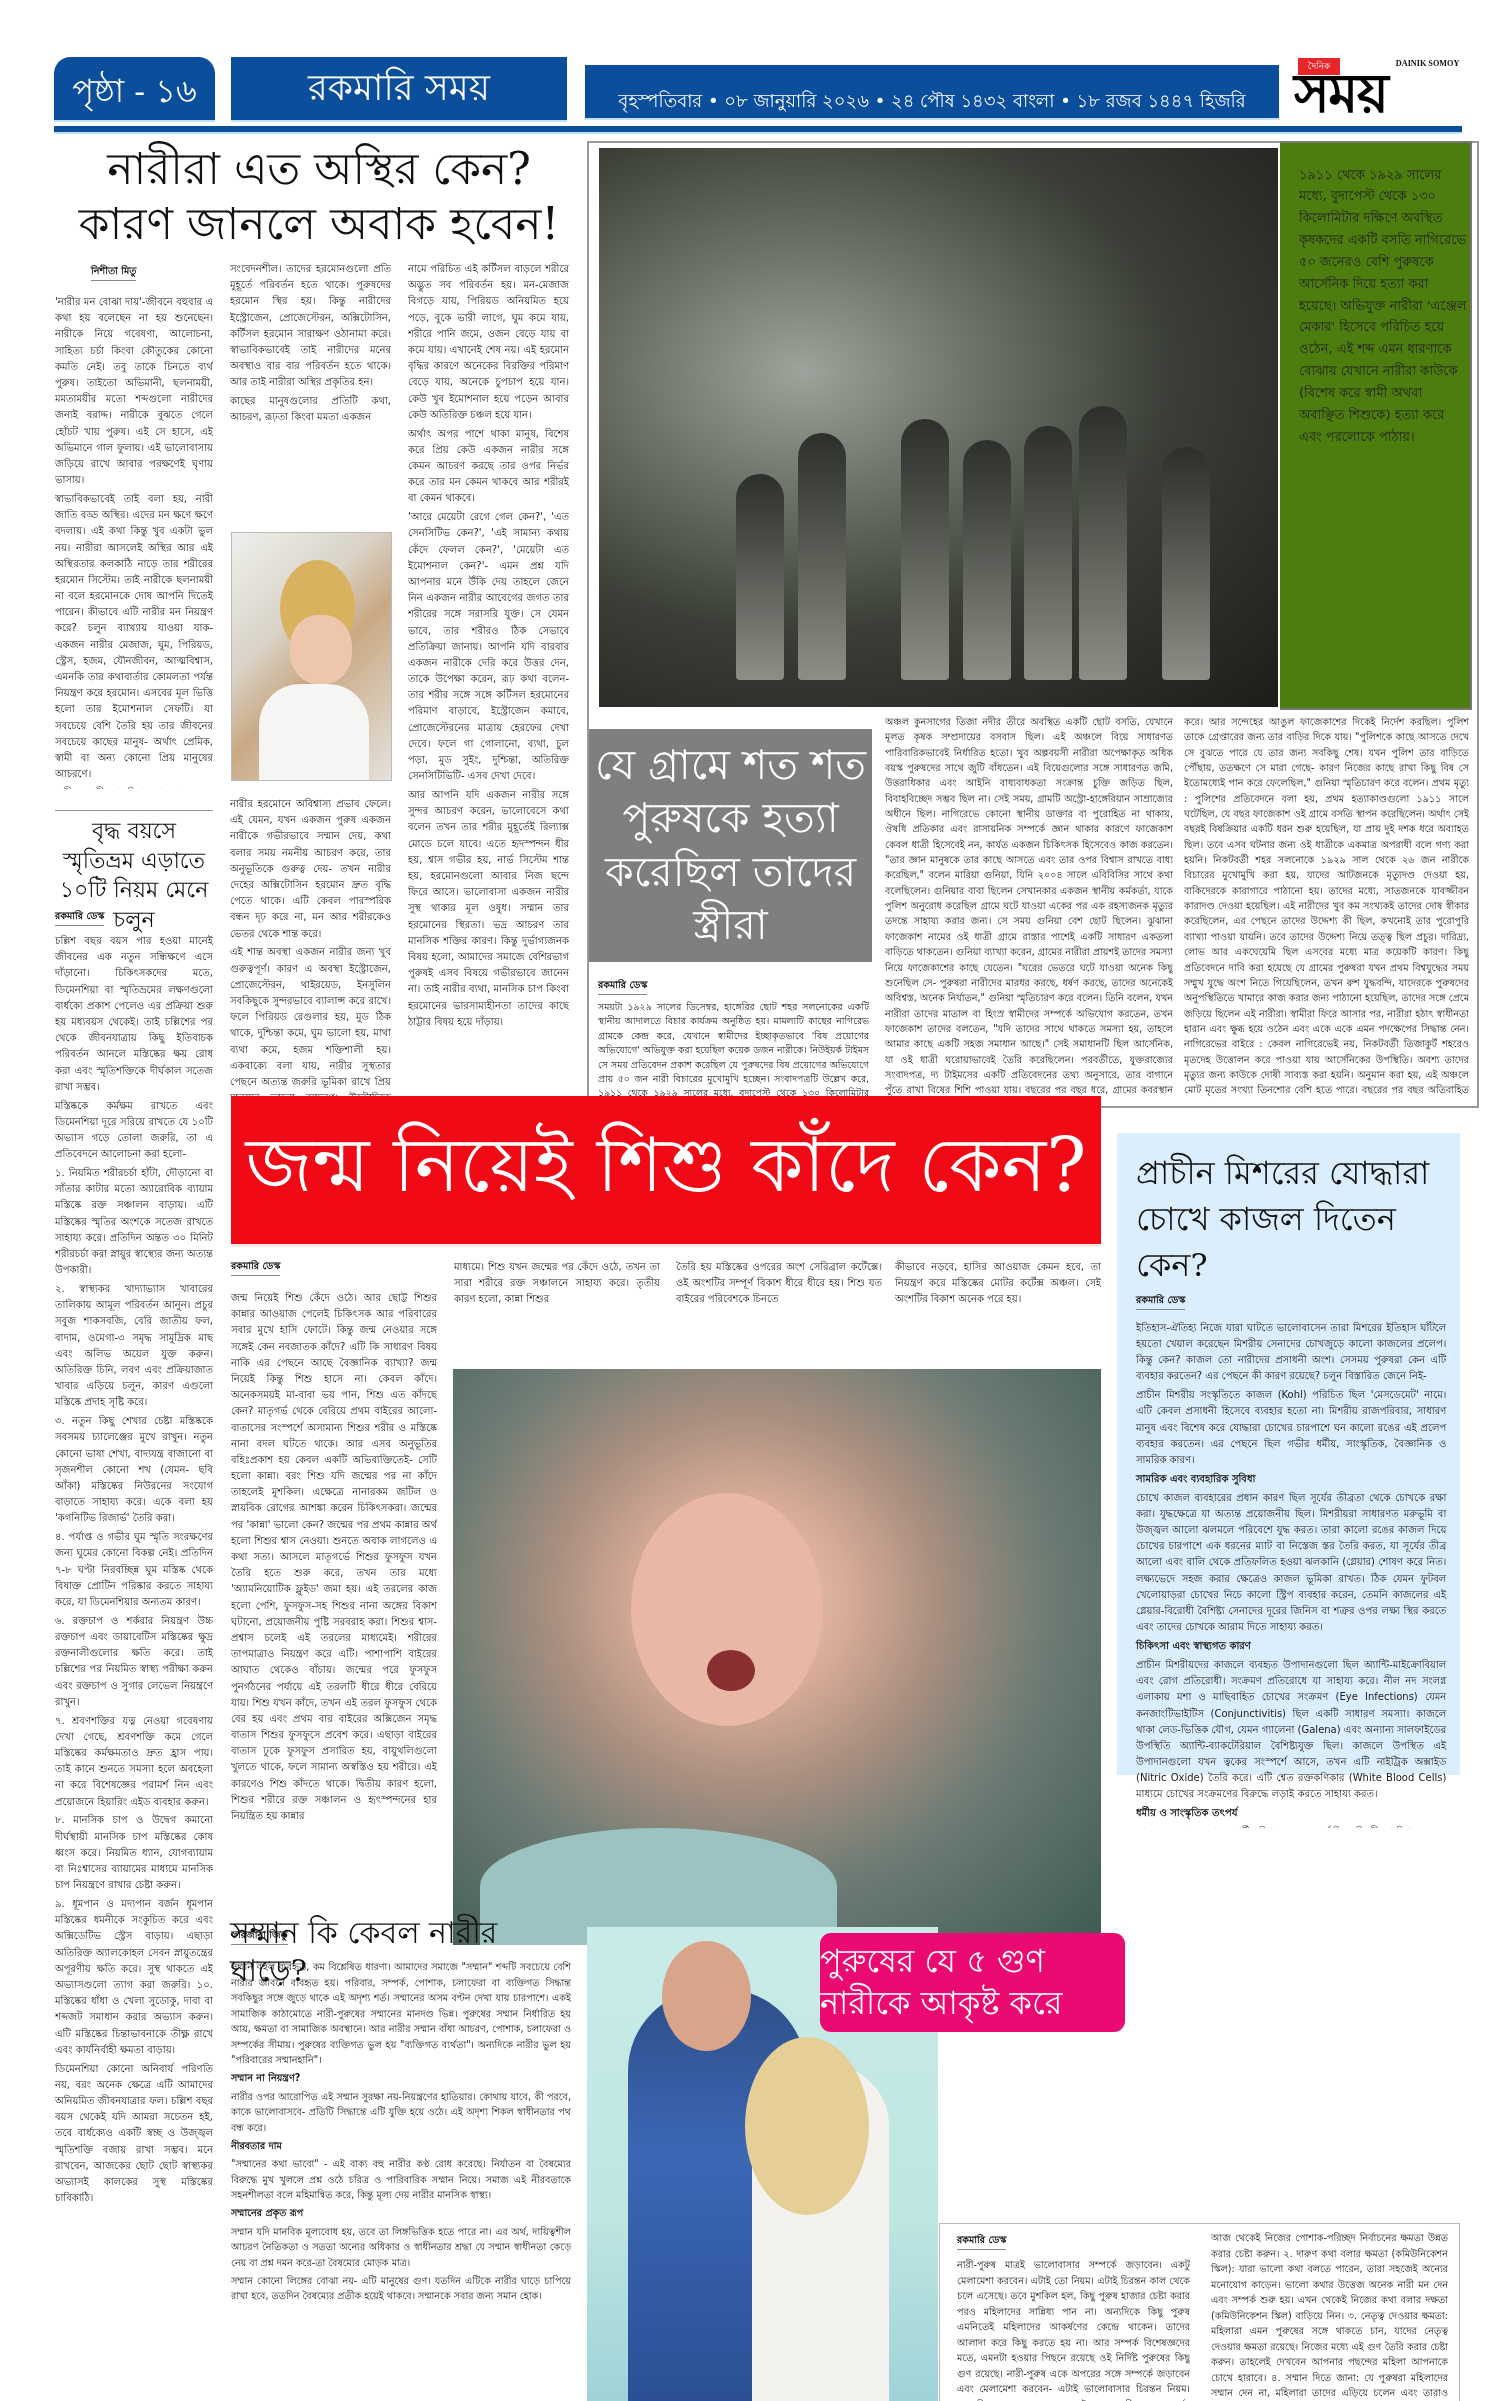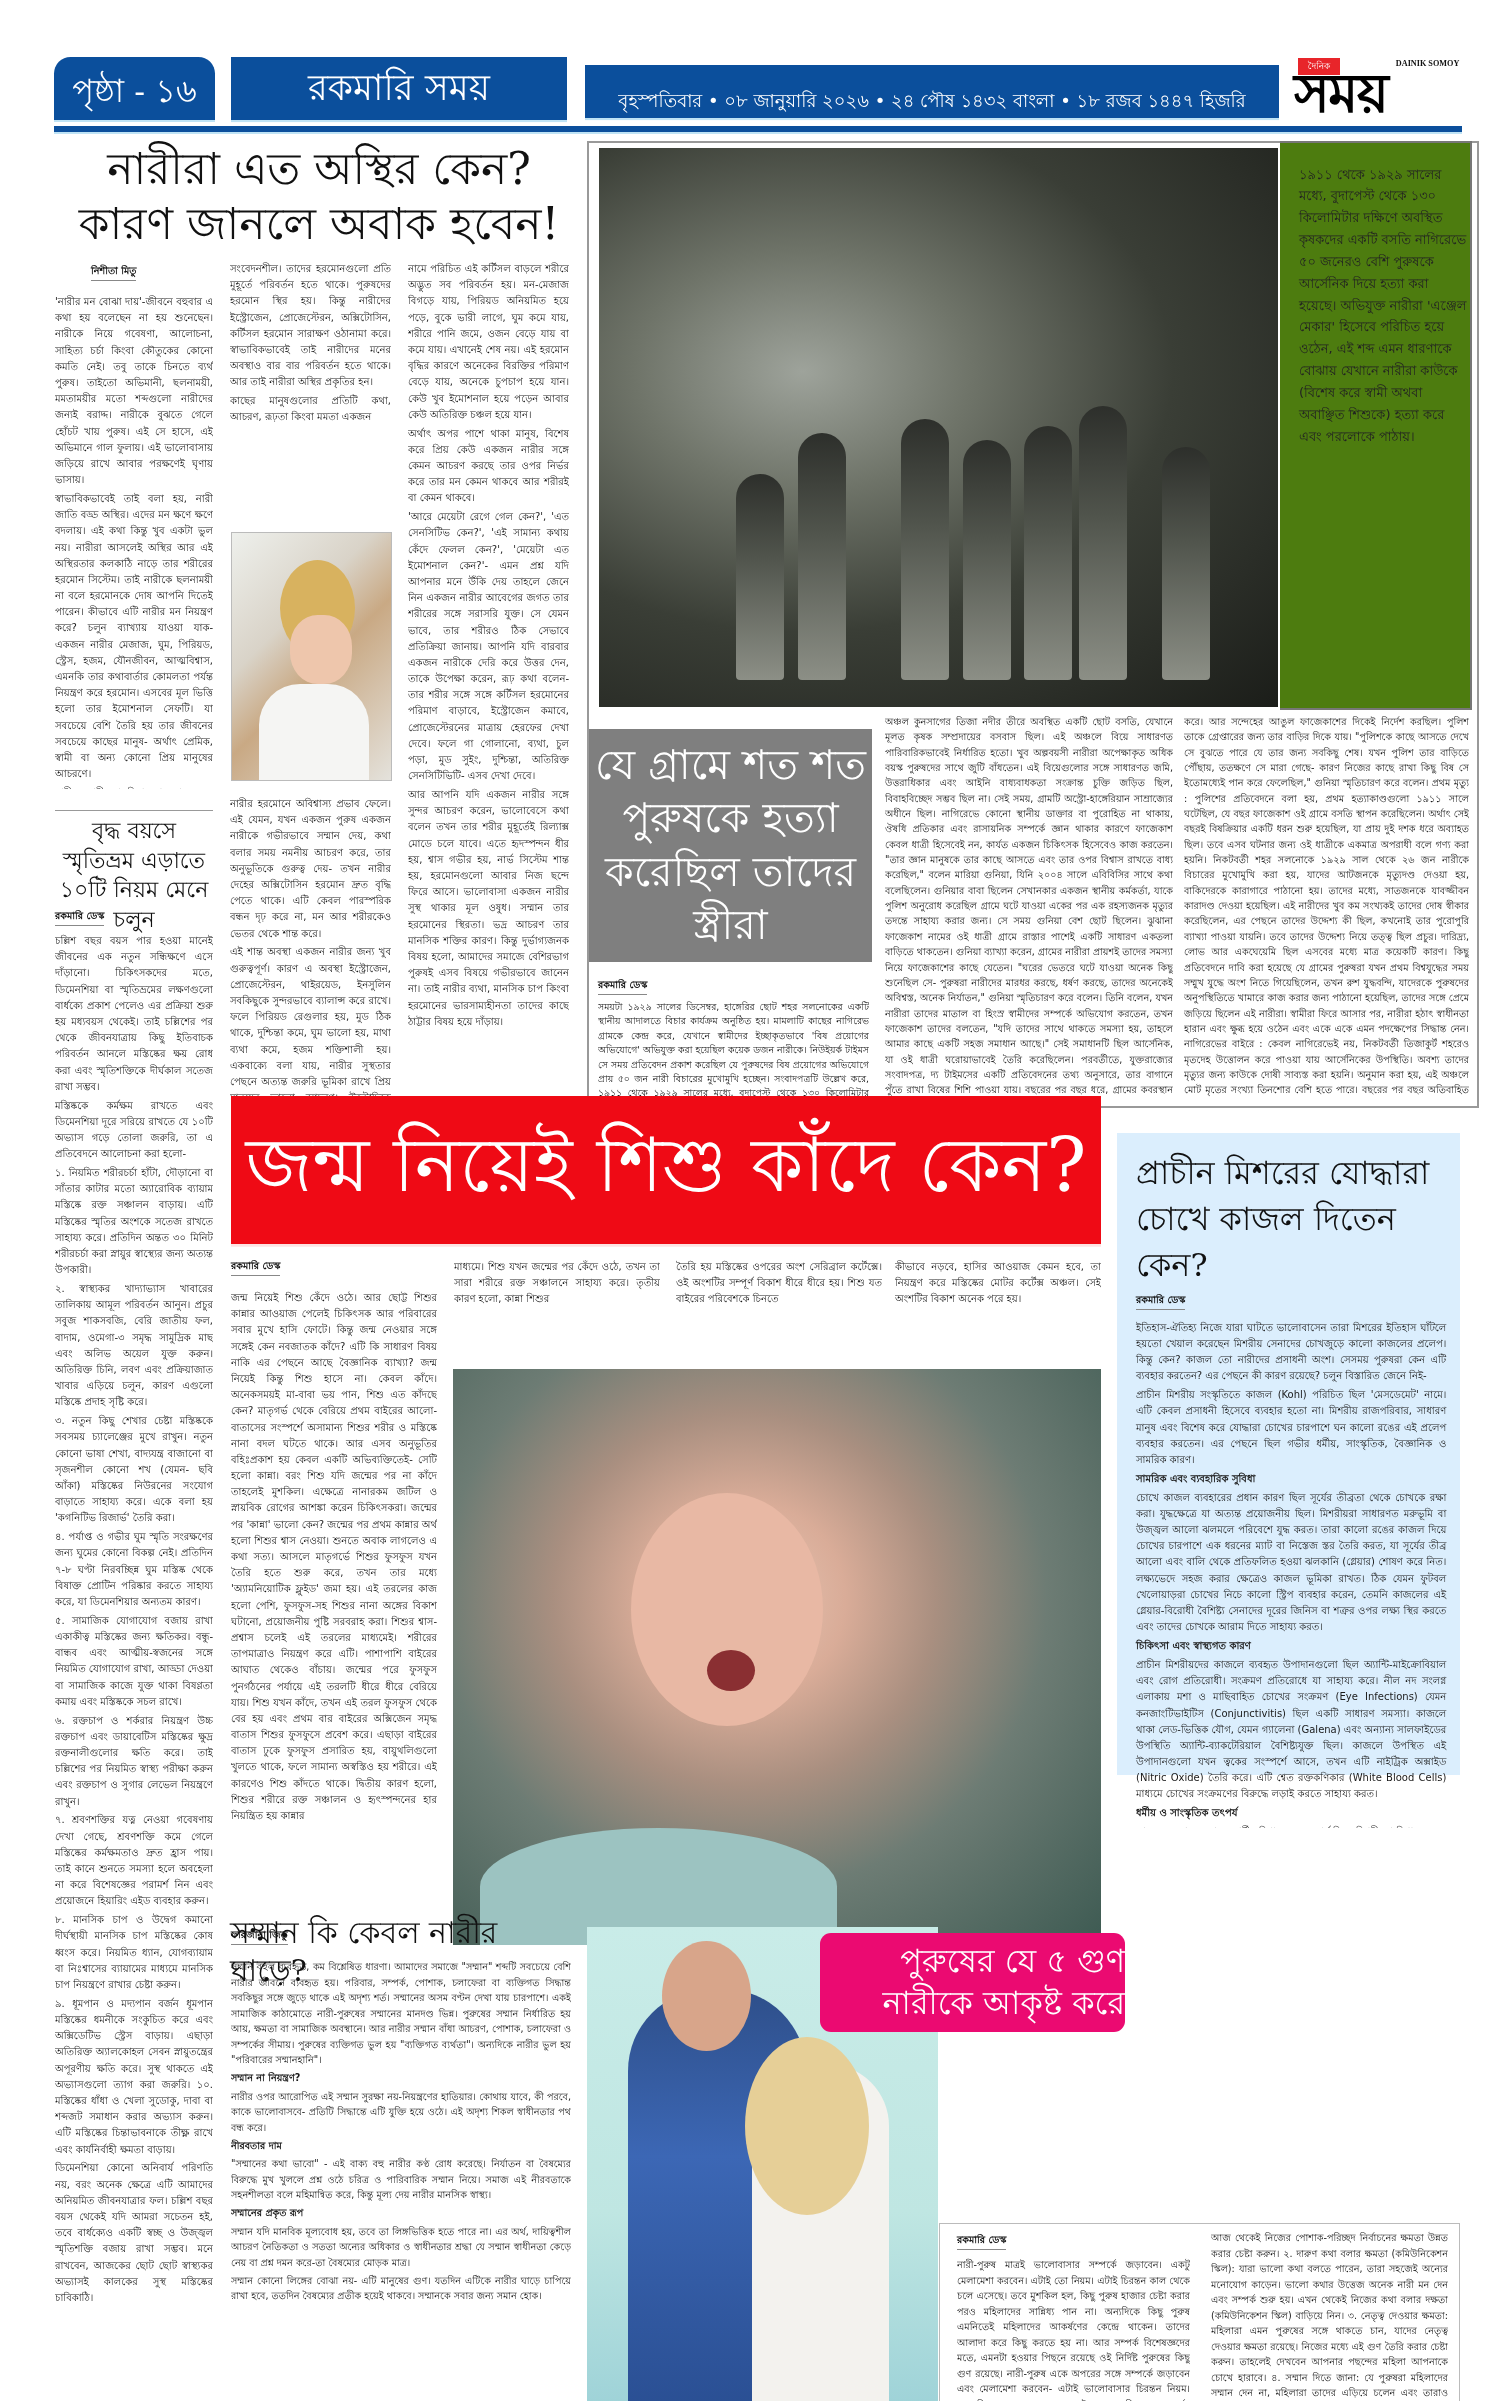--- a/index.html
+++ b/index.html
@@ -31,21 +31,21 @@
   .baby{left:453px;top:1369px;width:648px;height:576px;background:
       radial-gradient(ellipse at 45% 40%,#e9c8b6 0,#d9ac98 20%,#a98f80 38%,#6d7c74 60%,#3d5a52 100%);}
   .baby .blanket{position:absolute;left:27.4px;bottom:0;width:357px;height:117px;background:#9cc3c1;border-radius:50% 50% 0 0;}
   .baby .face{position:absolute;left:178px;top:124px;width:192px;height:233px;border-radius:50%;background:#e8b8a4;}
   .baby .mouth{position:absolute;left:254px;top:281px;width:48px;height:41px;border-radius:50%;background:#8a2f32;}
   .couple{left:587px;top:1927px;width:351px;height:475px;background:linear-gradient(180deg,#c9ece8 0,#bfe6e2 60%,#9fd3d8 100%);}
   .couple .man{position:absolute;left:41px;top:62px;width:178px;height:419px;background:linear-gradient(#2e4f8a,#3c67b5 40%,#2a4f93);border-radius:82px 82px 0 0;}
   .couple .manhead{position:absolute;left:75px;top:13.7px;width:89px;height:110px;border-radius:50%;background:#d8a58a;}
   .couple .woman{position:absolute;left:165px;top:137px;width:137px;height:343px;background:#f3f2ee;border-radius:62px 62px 0 0;}
   .couple .hair{position:absolute;left:158px;top:110px;width:124px;height:178px;border-radius:50%;background:#e6cf97;}
-  .pink{left:820px;top:1933px;width:305px;height:99px;background:#eb0a71;color:#fff;border-radius:11px;font-size:32px;font-family:"DejaVu Serif",serif;display:flex;align-items:center;justify-content:center;text-align:right;line-height:1.3;}
+  .pink{left:820px;top:1933px;width:305px;height:99px;background:#eb0a71;color:#fff;border-radius:11px;font-size:32px;font-family:"DejaVu Serif",serif;display:flex;align-items:center;justify-content:center;text-align:left;line-height:1.3;}
   .right-bottom-frame{left:939px;top:2223px;width:521px;height:178px;border:1.4px solid #bbb;border-bottom:none;box-sizing:border-box;}
   .sepline{background:#999;height:1.4px;}
 </style>
 </head>
 <body>
 
 <div class="abs bar page-box">
     <span>পৃষ্ঠা - ১৬</span>
   </div>
 <div class="abs bar section-box">
@@ -92,21 +92,20 @@
 <div class="abs sepline" style="left:55px;top:810px;width:158px;"></div>
 <h2 class="abs h1" style="left:55px;top:816px;width:158px;font-size:22px;line-height:1.35;">বৃদ্ধ বয়সে স্মৃতিভ্রম এড়াতে ১০টি নিয়ম মেনে চলুন</h2>
 <div class="abs" style="left:55px;top:909px;"><span class="byline">রকমারি ডেস্ক</span></div>
 <div class="abs col" style="left:55px;top:933px;width:158px;height:1461px;">
   <p>চল্লিশ বছর বয়স পার হওয়া মানেই জীবনের এক নতুন সন্ধিক্ষণে এসে দাঁড়ানো। চিকিৎসকদের মতে, ডিমেনশিয়া বা স্মৃতিভ্রমের লক্ষণগুলো বার্ধক্যে প্রকাশ পেলেও এর প্রক্রিয়া শুরু হয় মধ্যবয়স থেকেই। তাই চল্লিশের পর থেকে জীবনযাত্রায় কিছু ইতিবাচক পরিবর্তন আনলে মস্তিষ্কের ক্ষয় রোধ করা এবং স্মৃতিশক্তিকে দীর্ঘকাল সতেজ রাখা সম্ভব।</p>
   <p>মস্তিষ্ককে কর্মক্ষম রাখতে এবং ডিমেনশিয়া দূরে সরিয়ে রাখতে যে ১০টি অভ্যাস গড়ে তোলা জরুরি, তা এ প্রতিবেদনে আলোচনা করা হলো-</p>
   <p>১. নিয়মিত শরীরচর্চা হাঁটা, দৌড়ানো বা সাঁতার কাটার মতো অ্যারোবিক ব্যায়াম মস্তিষ্কে রক্ত সঞ্চালন বাড়ায়। এটি মস্তিষ্কের স্মৃতির অংশকে সতেজ রাখতে সাহায্য করে। প্রতিদিন অন্তত ৩০ মিনিট শরীরচর্চা করা স্নায়ুর স্বাস্থ্যের জন্য অত্যন্ত উপকারী।</p>
   <p>২. স্বাস্থ্যকর খাদ্যাভ্যাস খাবারের তালিকায় আমূল পরিবর্তন আনুন। প্রচুর সবুজ শাকসবজি, বেরি জাতীয় ফল, বাদাম, ওমেগা-৩ সমৃদ্ধ সামুদ্রিক মাছ এবং অলিভ অয়েল যুক্ত করুন। অতিরিক্ত চিনি, লবণ এবং প্রক্রিয়াজাত খাবার এড়িয়ে চলুন, কারণ এগুলো মস্তিষ্কে প্রদাহ সৃষ্টি করে।</p>
   <p>৩. নতুন কিছু শেখার চেষ্টা মস্তিষ্ককে সবসময় চ্যালেঞ্জের মুখে রাখুন। নতুন কোনো ভাষা শেখা, বাদ্যযন্ত্র বাজানো বা সৃজনশীল কোনো শখ (যেমন- ছবি আঁকা) মস্তিষ্কের নিউরনের সংযোগ বাড়াতে সাহায্য করে। একে বলা হয় 'কগনিটিভ রিজার্ভ' তৈরি করা।</p>
   <p>৪. পর্যাপ্ত ও গভীর ঘুম স্মৃতি সংরক্ষণের জন্য ঘুমের কোনো বিকল্প নেই। প্রতিদিন ৭-৮ ঘণ্টা নিরবচ্ছিন্ন ঘুম মস্তিষ্ক থেকে বিষাক্ত প্রোটিন পরিষ্কার করতে সাহায্য করে, যা ডিমেনশিয়ার অন্যতম কারণ।</p>
-  <p>৫. সামাজিক যোগাযোগ বজায় রাখা একাকীত্ব মস্তিষ্কের জন্য ক্ষতিকর। বন্ধু-বান্ধব এবং আত্মীয়-স্বজনের সঙ্গে নিয়মিত যোগাযোগ রাখা, আড্ডা দেওয়া বা সামাজিক কাজে যুক্ত থাকা বিষণ্ণতা কমায় এবং মস্তিষ্ককে সচল রাখে।</p>
   <p>৬. রক্তচাপ ও শর্করার নিয়ন্ত্রণ উচ্চ রক্তচাপ এবং ডায়াবেটিস মস্তিষ্কের ক্ষুদ্র রক্তনালীগুলোর ক্ষতি করে। তাই চল্লিশের পর নিয়মিত স্বাস্থ্য পরীক্ষা করুন এবং রক্তচাপ ও সুগার লেভেল নিয়ন্ত্রণে রাখুন।</p>
   <p>৭. শ্রবণশক্তির যত্ন নেওয়া গবেষণায় দেখা গেছে, শ্রবণশক্তি কমে গেলে মস্তিষ্কের কর্মক্ষমতাও দ্রুত হ্রাস পায়। তাই কানে শুনতে সমস্যা হলে অবহেলা না করে বিশেষজ্ঞের পরামর্শ নিন এবং প্রয়োজনে হিয়ারিং এইড ব্যবহার করুন।</p>
   <p>৮. মানসিক চাপ ও উদ্বেগ কমানো দীর্ঘস্থায়ী মানসিক চাপ মস্তিষ্কের কোষ ধ্বংস করে। নিয়মিত ধ্যান, যোগব্যায়াম বা নিঃশ্বাসের ব্যায়ামের মাধ্যমে মানসিক চাপ নিয়ন্ত্রণে রাখার চেষ্টা করুন।</p>
   <p>৯. ধূমপান ও মদ্যপান বর্জন ধূমপান মস্তিষ্কের ধমনীকে সংকুচিত করে এবং অক্সিডেটিভ স্ট্রেস বাড়ায়। এছাড়া অতিরিক্ত অ্যালকোহল সেবন স্নায়ুতন্ত্রের অপূরণীয় ক্ষতি করে। সুস্থ থাকতে এই অভ্যাসগুলো ত্যাগ করা জরুরি। ১০. মস্তিষ্কের ধাঁধা ও খেলা সুডোকু, দাবা বা শব্দজট সমাধান করার অভ্যাস করুন। এটি মস্তিষ্কের চিন্তাভাবনাকে তীক্ষ্ণ রাখে এবং কার্যনির্বাহী ক্ষমতা বাড়ায়।</p>
   <p>ডিমেনশিয়া কোনো অনিবার্য পরিণতি নয়, বরং অনেক ক্ষেত্রে এটি আমাদের অনিয়মিত জীবনযাত্রার ফল। চল্লিশ বছর বয়স থেকেই যদি আমরা সচেতন হই, তবে বার্ধক্যেও একটি স্বচ্ছ ও উজ্জ্বল স্মৃতিশক্তি বজায় রাখা সম্ভব। মনে রাখবেন, আজকের ছোট ছোট স্বাস্থ্যকর অভ্যাসই কালকের সুস্থ মস্তিষ্কের চাবিকাঠি।</p>
 </div>
 
 <div class="abs article2-frame"></div>
 <div class="abs photo-village">
   <div class="fig" style="left:137px;height:206px;"></div>

